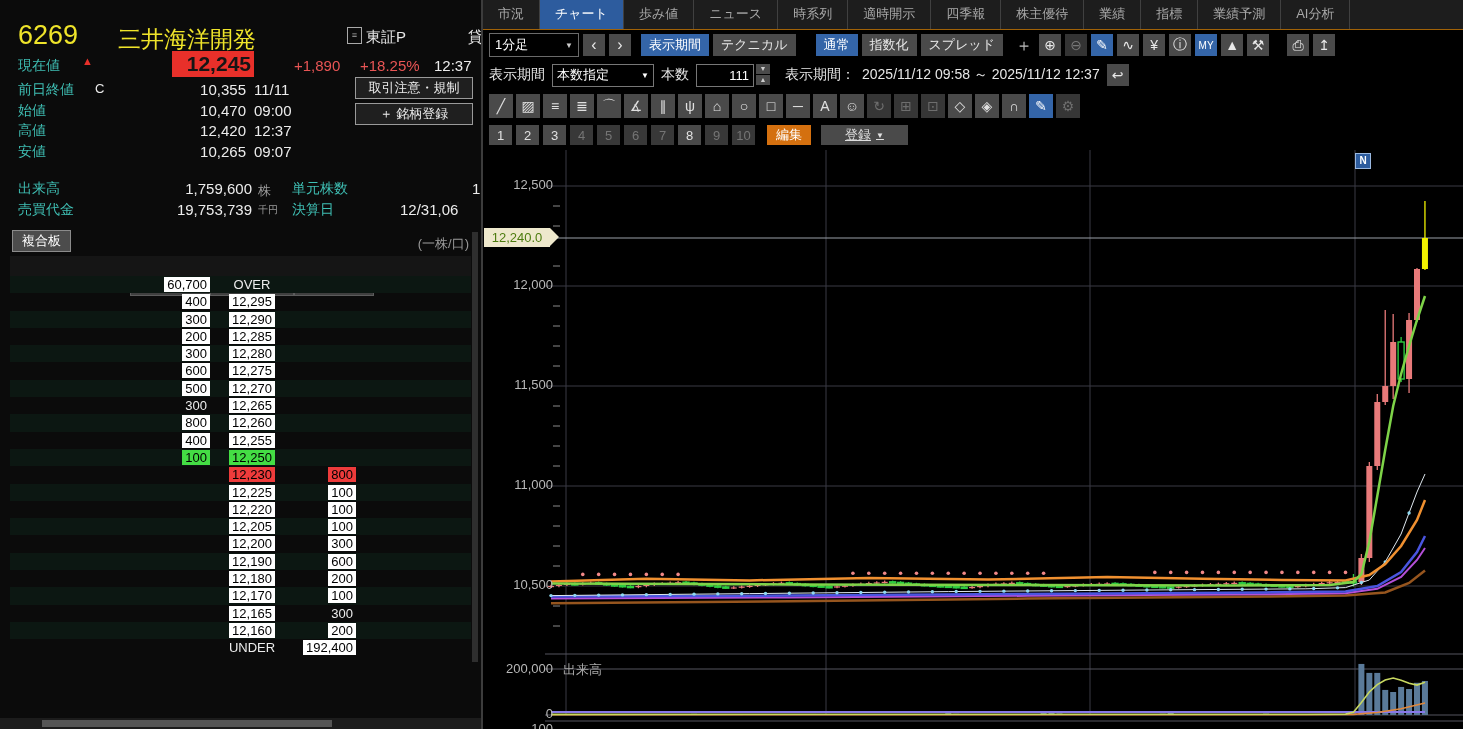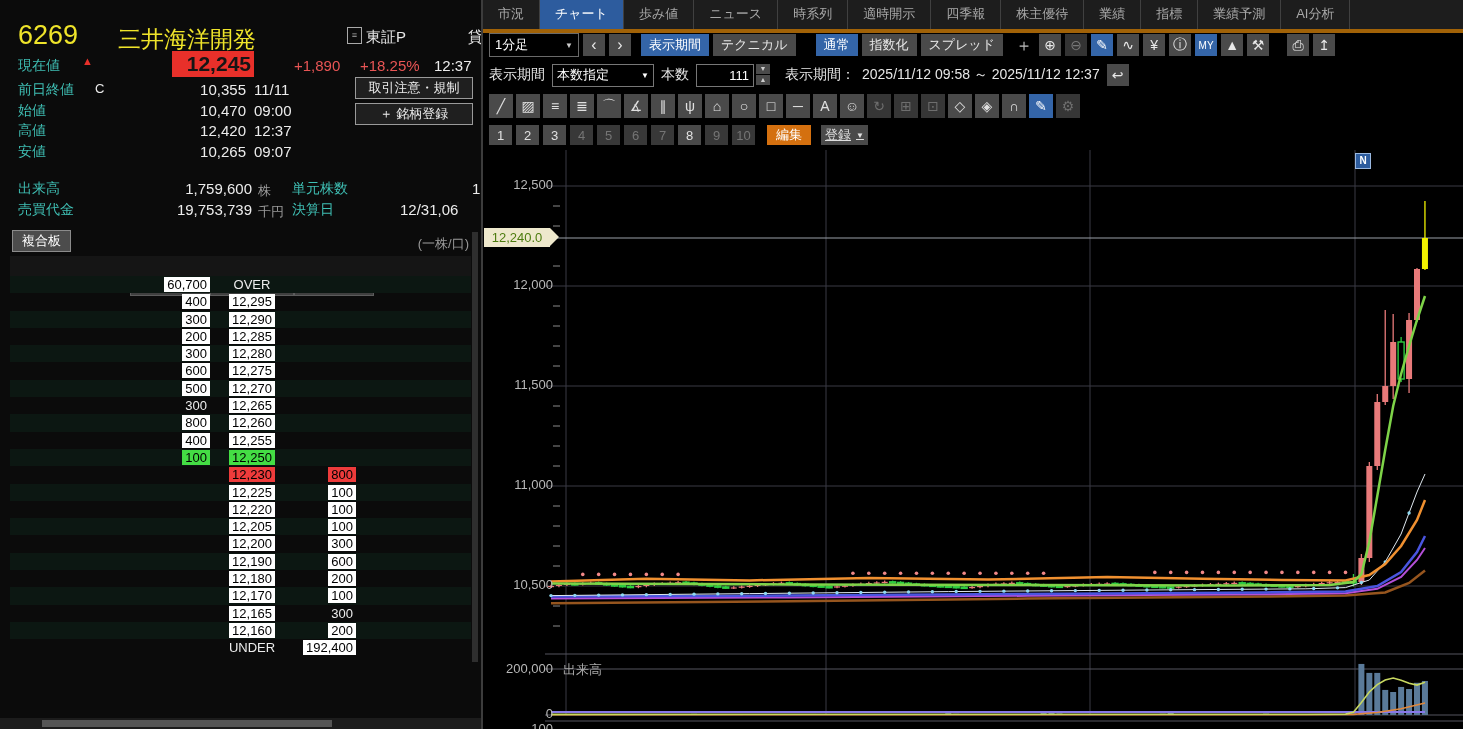--- a/index.html
+++ b/index.html
@@ -44,21 +44,21 @@
   #lp-scroll-track{left:0;top:718px;width:481px;height:11px;background:#1c1c1c;}
   #lp-scroll-thumb{left:42px;top:720px;width:290px;height:7px;background:#555;}
 
   
   #divider{position:absolute;left:481px;top:0;width:2px;height:729px;background:#3c3c3c;}
   #v-scroll{position:absolute;left:472px;top:232px;width:6px;height:430px;background:#2e2e2e;}
 
   
   #chart-panel{position:absolute;left:483px;top:0;width:980px;height:729px;background:#000;}
   #tabbar{position:absolute;left:0;top:0;width:980px;height:29px;background:#1d1d1d;
-     border-bottom:4px solid #a16207;display:flex;}
+     border-bottom:1px solid #a16207;display:flex;}
   .tab{padding:0 15px;line-height:28px;font-size:13px;color:#a8a8a8;border-right:1px solid #404040;
      cursor:default;white-space:nowrap;}
   .tab.active{background:#2d5c9e;color:#fff;}
   #toolbar{position:absolute;left:6px;top:31px;height:28px;display:flex;align-items:center;gap:4px;}
   .tbtn{height:22px;min-width:22px;background:#4a4a4a;color:#e8e8e8;font-size:13px;
      display:flex;align-items:center;justify-content:center;padding:0 8px;cursor:default;}
   .tbtn.icon{padding:0;width:22px;font-size:14px;}
   .tbtn.blue{background:#3465a8;color:#fff;}
   .tbtn.dim{background:#333;color:#777;}
   .tbtn.noBg{background:transparent;color:#bbb;font-size:17px;}
@@ -77,21 +77,21 @@
   .dtool{width:24px;height:24px;background:#4a4a4a;color:#e0e0e0;font-size:14px;display:flex;
      align-items:center;justify-content:center;cursor:default;}
   .dtool.dim{background:#363636;color:#6e6e6e;}
   .dtool.active{background:#3465a8;color:#fff;}
   #presetbar{position:absolute;left:6px;top:123px;height:24px;display:flex;align-items:center;gap:4px;}
   .pnum{width:23px;height:20px;background:#4a4a4a;color:#e0e0e0;font-size:13px;display:flex;
      align-items:center;justify-content:center;}
   .pnum.dim{background:#383838;color:#757575;}
   #edit-btn{height:20px;padding:0 9px;background:#d4700f;color:#fff;font-size:13px;display:flex;
      align-items:center;}
-  #reg-btn{height:20px;padding:0 4px;background:#4a4a4a;color:#e0e0e0;font-size:13px;display:flex;
+  #reg-btn{height:20px;padding:0 24px;background:#4a4a4a;color:#e0e0e0;font-size:13px;display:flex;
      align-items:center;gap:5px;text-decoration:underline;}
   
   #chart-svg{position:absolute;left:0;top:150px;}
   .axlabel{position:absolute;width:70px;text-align:right;font-size:13px;color:#b8b8b8;}
   #vol-title{position:absolute;left:80px;top:661px;font-size:13px;color:#a8a8a8;}
   #price-tag{position:absolute;left:1px;top:228px;width:66px;height:19px;background:#eee8cc;
      color:#4d7c0f;font-size:13px;line-height:19px;text-align:center;}
   #price-tag:after{content:"";position:absolute;right:-9px;top:0;border-top:9.5px solid transparent;
      border-bottom:9.5px solid transparent;border-left:9px solid #eee8cc;}
   #n-badge{position:absolute;left:872px;top:153px;width:14px;height:14px;background:#2d5c9e;
@@ -137,21 +137,21 @@
     <div class="abs btn-outline" style="left:355px;top:103px;width:116px;height:20px;"><span>＋</span> <span>銘柄登録</span></div>
 
     <div class="abs lbl" style="left:18px;top:180px;">出来高</div>
     <div class="abs val" style="left:130px;top:180px;width:122px;text-align:right;">1,759,600</div>
     <div class="abs gray" style="left:258px;top:182px;font-size:13px;">株</div>
     <div class="abs lbl" style="left:292px;top:180px;">単元株数</div>
     <div class="abs val" style="left:472px;top:180px;width:8px;overflow:hidden;">1</div>
 
     <div class="abs lbl" style="left:18px;top:201px;">売買代金</div>
     <div class="abs val" style="left:130px;top:201px;width:122px;text-align:right;">19,753,739</div>
-    <div class="abs gray" style="left:258px;top:203px;font-size:13px;">千円</div>
+    <div class="abs gray" style="left:258px;top:203px;font-size:10px;">千円</div>
     <div class="abs lbl" style="left:292px;top:201px;">決算日</div>
     <div class="abs val" style="left:400px;top:201px;width:79px;white-space:nowrap;overflow:hidden;">12/31,06</div>
 
     <div class="abs" id="board-mode-btn">複合板</div>
     <div class="abs" id="unit-note">(一株/口)</div>
 
     <div class="abs" id="board">
       <div class="ob-head">
         <div class="ob-hcell" style="left:120px;width:78px;">売数量</div>
         <div class="ob-hcell" style="left:200px;width:82px;">値段</div>

